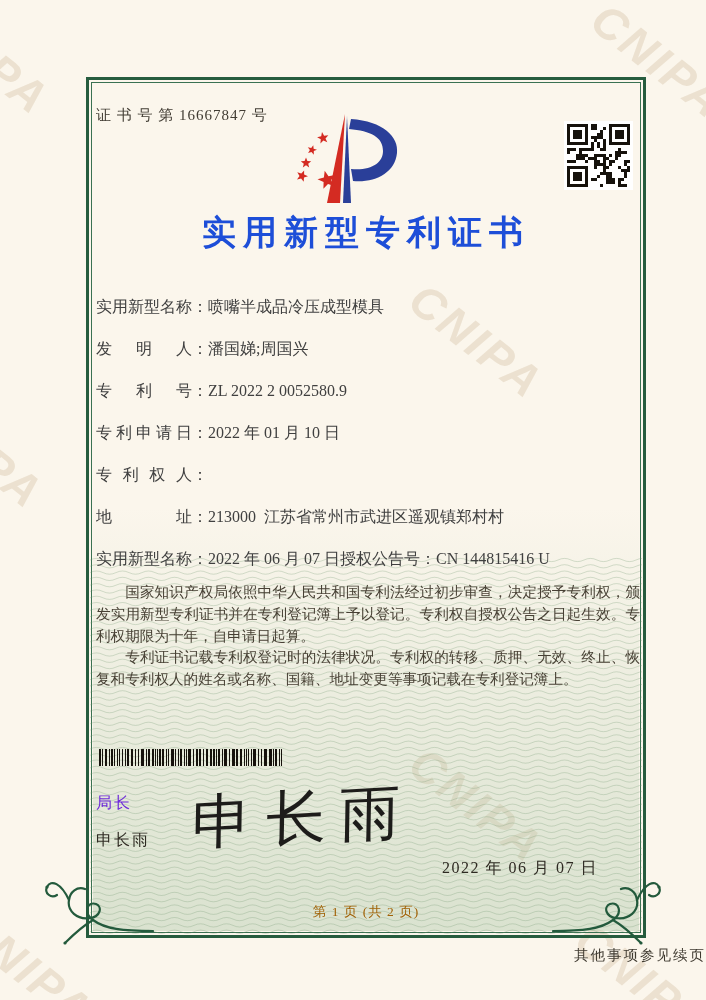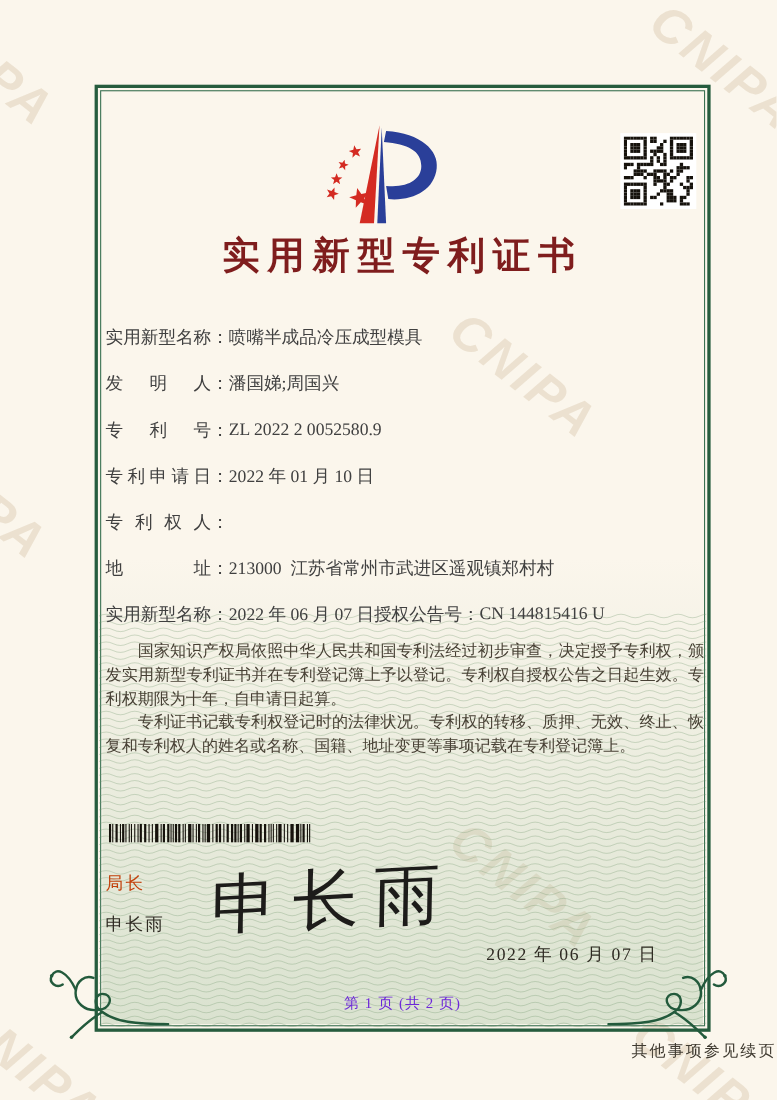--- a/index.html
+++ b/index.html
@@ -23,45 +23,45 @@
   .flourish{position:absolute;width:112px;height:72px;}
   .flourish path{stroke:#235a3c;stroke-width:2.2;fill:none;stroke-linecap:round;}
   .flourish circle{fill:#235a3c;}
   
   .cert-no{position:absolute;left:96px;top:106px;font-size:15px;letter-spacing:1px;color:#413c33;}
   .logo{position:absolute;left:283px;top:110px;}
   #logo-stars polygon{fill:#d42b22;}
   .qr{position:absolute;left:564px;top:121px;background:#ffffff;padding:3px;}
   .qr rect{fill:#16120c;}
   .title{position:absolute;left:86px;top:210px;width:560px;text-align:center;
-         font-size:34px;font-weight:bold;letter-spacing:7px;color:#7f1d1d;}
+         font-size:34px;font-weight:bold;letter-spacing:7px;color:#1d4ed8;}
   
   .fields{position:absolute;left:96px;top:286px;width:545px;font-size:16px;color:#404040;}
   .frow{height:42px;display:flex;align-items:center;}
   .fl{display:inline-block;width:96px;text-align:justify;text-align-last:justify;}
   .fc{display:inline-block;}
   .fv{white-space:pre;}
   .fgroup2{display:flex;align-items:center;}
   
   .bodytext{position:absolute;left:96px;top:582px;width:544px;font-size:14.6px;
             line-height:21.8px;text-align:justify;color:#474034;}
   .bodytext p{margin:0;text-indent:2em;}
   
   .barcode{position:absolute;left:99px;top:749px;}
   .barcode rect{fill:#16120c;}
   
-  .sig-title{position:absolute;left:96px;top:793px;font-size:16px;letter-spacing:2px;color:#c2410c;}
+  .sig-title{position:absolute;left:96px;top:793px;font-size:16px;letter-spacing:2px;color:#6d28d9;}
   .sig-name{position:absolute;left:96px;top:830px;font-size:16px;letter-spacing:2px;color:#2e2a22;}
   .autograph{position:absolute;left:192px;top:778px;font-size:60px;letter-spacing:14px;
              color:#1d1c1a;font-family:"DejaVu Sans","Liberation Sans",sans-serif;
              transform:rotate(-3deg) skewX(-4deg);}
   .issue-date{position:absolute;left:442px;top:858px;font-size:16px;letter-spacing:1.5px;color:#2e2a22;}
   
   .page-info{position:absolute;left:86px;top:903px;width:560px;text-align:center;
-             font-size:13.5px;letter-spacing:1px;color:#6d28d9;}
+             font-size:13.5px;letter-spacing:1px;color:#a16207;}
   .note{position:absolute;left:0;top:946px;width:706px;text-align:right;
         font-size:14.5px;letter-spacing:2px;color:#3f3a30;}
 </style>
 </head>
 <body>
 
 <div class="page">
 
   <span class="wm" style="left:-62px;top:-12px;">CNIPA</span>
   <span class="wm" style="left:614px;top:-8px;">CNIPA</span>
@@ -146,20 +146,21 @@
       <circle cx="22" cy="70" r="1.6"></circle>
   </svg>
   <svg class="flourish" style="left:552px;top:873px;transform:scaleX(-1);" viewBox="0 0 110 72">
     <path d="M110,58 C80,58 62,56 50,47 C40,40 44,28 53,31 C60,34 57,44 47,45 C34,47 24,38 26,27 C27,19 34,13 42,16"></path>
     <path d="M50,47 C38,54 30,62 22,70"></path>
     <path d="M26,27 C18,10 8,6 4,14 C1,20 8,26 14,22"></path>
     <circle cx="4" cy="14" r="1.6"></circle>
       <circle cx="22" cy="70" r="1.6"></circle>
   </svg>
 
+  <div class="cert-no">证 书 号 第 16667847 号</div>
 
   <svg class="logo" width="134" height="102" viewBox="0 0 134 100">
     <polygon points="62,3 57,92 44,92" fill="#d42b22"></polygon>
     <polygon points="64,5 68,92 60,92" fill="#2a3f99"></polygon>
     <path d="M68,8 C100,10 116,26 114,42 C112,62 92,72 70,70 L68,58 C88,60 100,52 100,40 C100,26 88,20 66,18 Z" fill="#2a3f99"></path>
     <g id="logo-stars">
         <polygon points="39.0,21.1 41.1,24.7 45.3,24.2 42.5,27.4 44.3,31.2 40.4,29.5 37.4,32.4 37.8,28.2 34.1,26.2 38.2,25.2"></polygon>
         <polygon points="30.3,34.2 30.6,37.7 34.0,38.7 30.8,40.1 30.8,43.7 28.5,41.0 25.1,42.1 26.9,39.1 24.8,36.3 28.2,37.0"></polygon>
         <polygon points="23.0,46.5 24.4,50.1 28.2,50.3 25.2,52.7 26.2,56.4 23.0,54.3 19.8,56.4 20.8,52.7 17.8,50.3 21.6,50.1"></polygon>
         <polygon points="21.1,59.4 21.1,63.6 25.0,65.2 21.0,66.6 20.7,70.8 18.1,67.4 14.0,68.4 16.5,64.9 14.3,61.3 18.3,62.6"></polygon>

